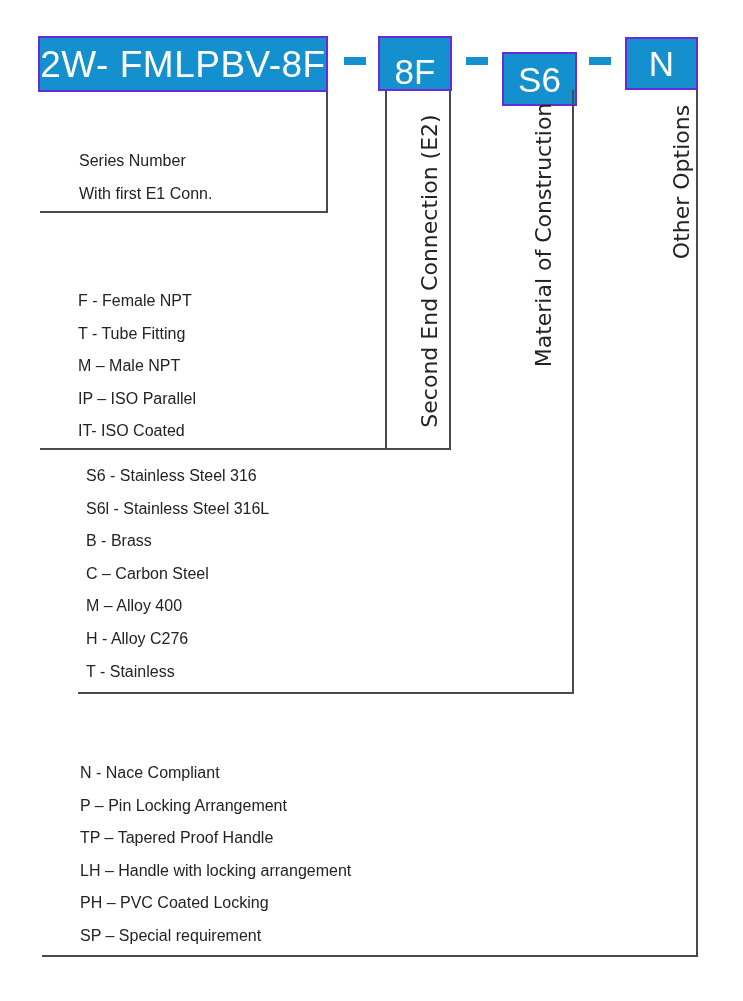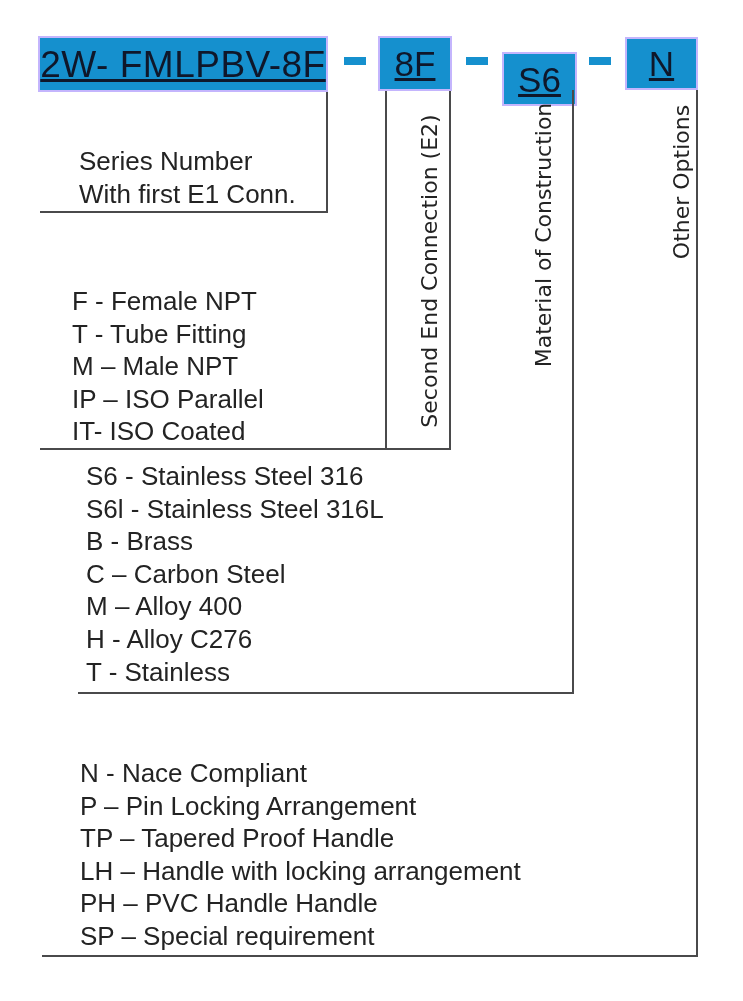--- a/index.html
+++ b/index.html
@@ -7,61 +7,60 @@
     position:relative;
     width:743px; height:1001px;
     background:#ffffff;
     font-family:"Liberation Sans", sans-serif;
     color:#232323;
     overflow:hidden;
   }
   .code-box {
     position:absolute;
     background:#1590ce;
-    border:2px solid #c4b5fd;
+    border:2px solid #6d28d9;
     box-sizing:border-box;
     display:flex; align-items:center; justify-content:center;
-    color:#0f172a;
-    text-decoration:underline;
+    color:#ffffff;
   }
   .code-box span { display:block; line-height:1; }
   .code-big   { font-size:37px; letter-spacing:0.5px; }
   .code-small { font-size:35px; }
   .dash {
     position:absolute;
     background:#1590ce;
     height:8px; width:22px;
   }
   .cline { position:absolute; background:#4a4a4b; }
   .vlabel {
     position:absolute;
     transform:translate(-50%,-50%) rotate(-90deg);
     white-space:nowrap;
     font-family:"DejaVu Sans", sans-serif;
     font-size:22px;
     color:#232323;
   }
   .textblock {
     position:absolute;
-    font-size:26px;
+    font-size:16px;
     line-height:32.6px;
     color:#232323;
     white-space:nowrap;
   }
 </style>
 </head>
 <body>
 
 <div class="canvas">
 
   <div class="code-box code-big" style="left:38px; top:36px; width:290px; height:56px;">
     <span>2W- FMLPBV-8F</span>
   </div>
 
-  <div class="code-box code-small" style="left:378px; top:36px; width:74px; height:55px;">
+  <div class="code-box code-small" style="left:378px; top:36px; width:74px; height:55px;align-items:flex-end;">
     <span>8F</span>
   </div>
 
   <div class="code-box code-small" style="left:502px; top:52px; width:75px; height:54px;">
     <span>S6</span>
   </div>
 
   <div class="code-box code-small" style="left:625px; top:37px; width:73px; height:53px;">
     <span>N</span>
   </div>
@@ -85,21 +84,21 @@
 
   <div class="vlabel" style="left:429px; top:271px;">Second End Connection (E2)</div>
   <div class="vlabel" style="left:543px; top:235px;">Material of Construction</div>
   <div class="vlabel" style="left:681px; top:182px;">Other Options</div>
 
   <div class="textblock" style="left:79px; top:145px;">
     <div>Series Number</div>
     <div>With first E1 Conn.</div>
   </div>
 
-  <div class="textblock" style="left:72px; top:285px;">
+  <div class="textblock" style="left:78px; top:285px;">
     <div>F - Female NPT</div>
     <div>T - Tube Fitting</div>
     <div>M – Male NPT</div>
     <div>IP – ISO Parallel</div>
     <div>IT- ISO Coated</div>
   </div>
 
   <div class="textblock" style="left:86px; top:460px;">
     <div>S6 - Stainless Steel 316</div>
     <div>S6l - Stainless Steel 316L</div>
@@ -108,17 +107,17 @@
     <div>M – Alloy 400</div>
     <div>H - Alloy C276</div>
     <div>T - Stainless</div>
   </div>
 
   <div class="textblock" style="left:80px; top:757px;">
     <div>N - Nace Compliant</div>
     <div>P – Pin Locking Arrangement</div>
     <div>TP – Tapered Proof Handle</div>
     <div>LH – Handle with locking arrangement</div>
-    <div>PH – PVC Handle Handle</div>
+    <div>PH – PVC Coated Locking</div>
     <div>SP – Special requirement</div>
   </div>
 
 </div>
 
 </body></html>

